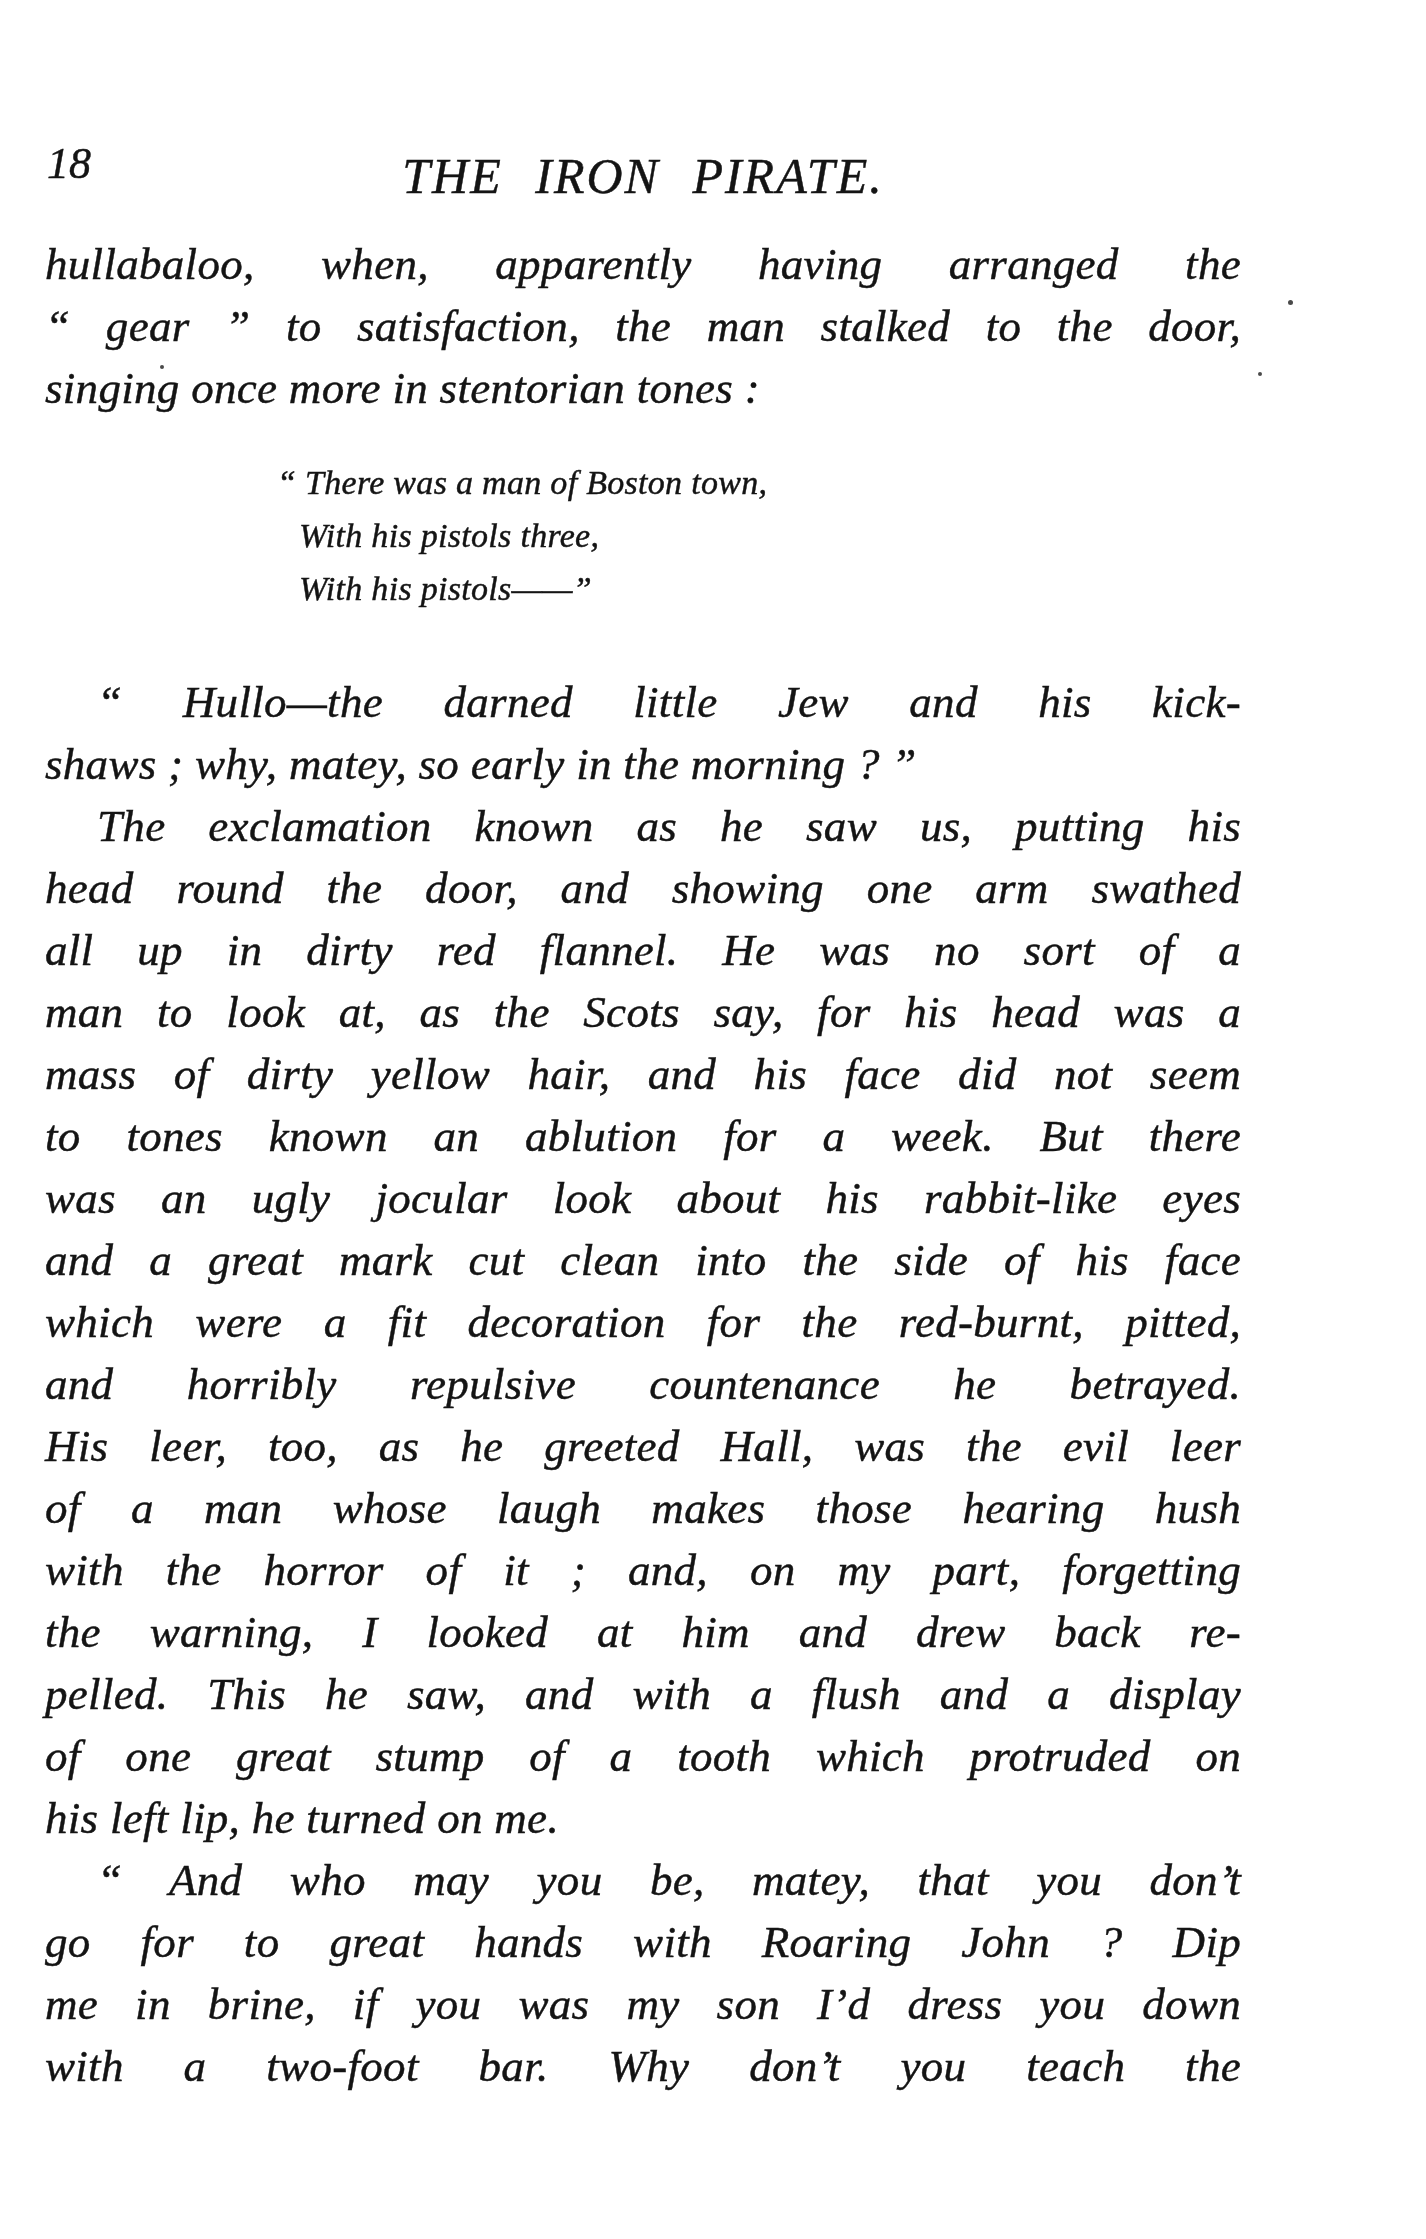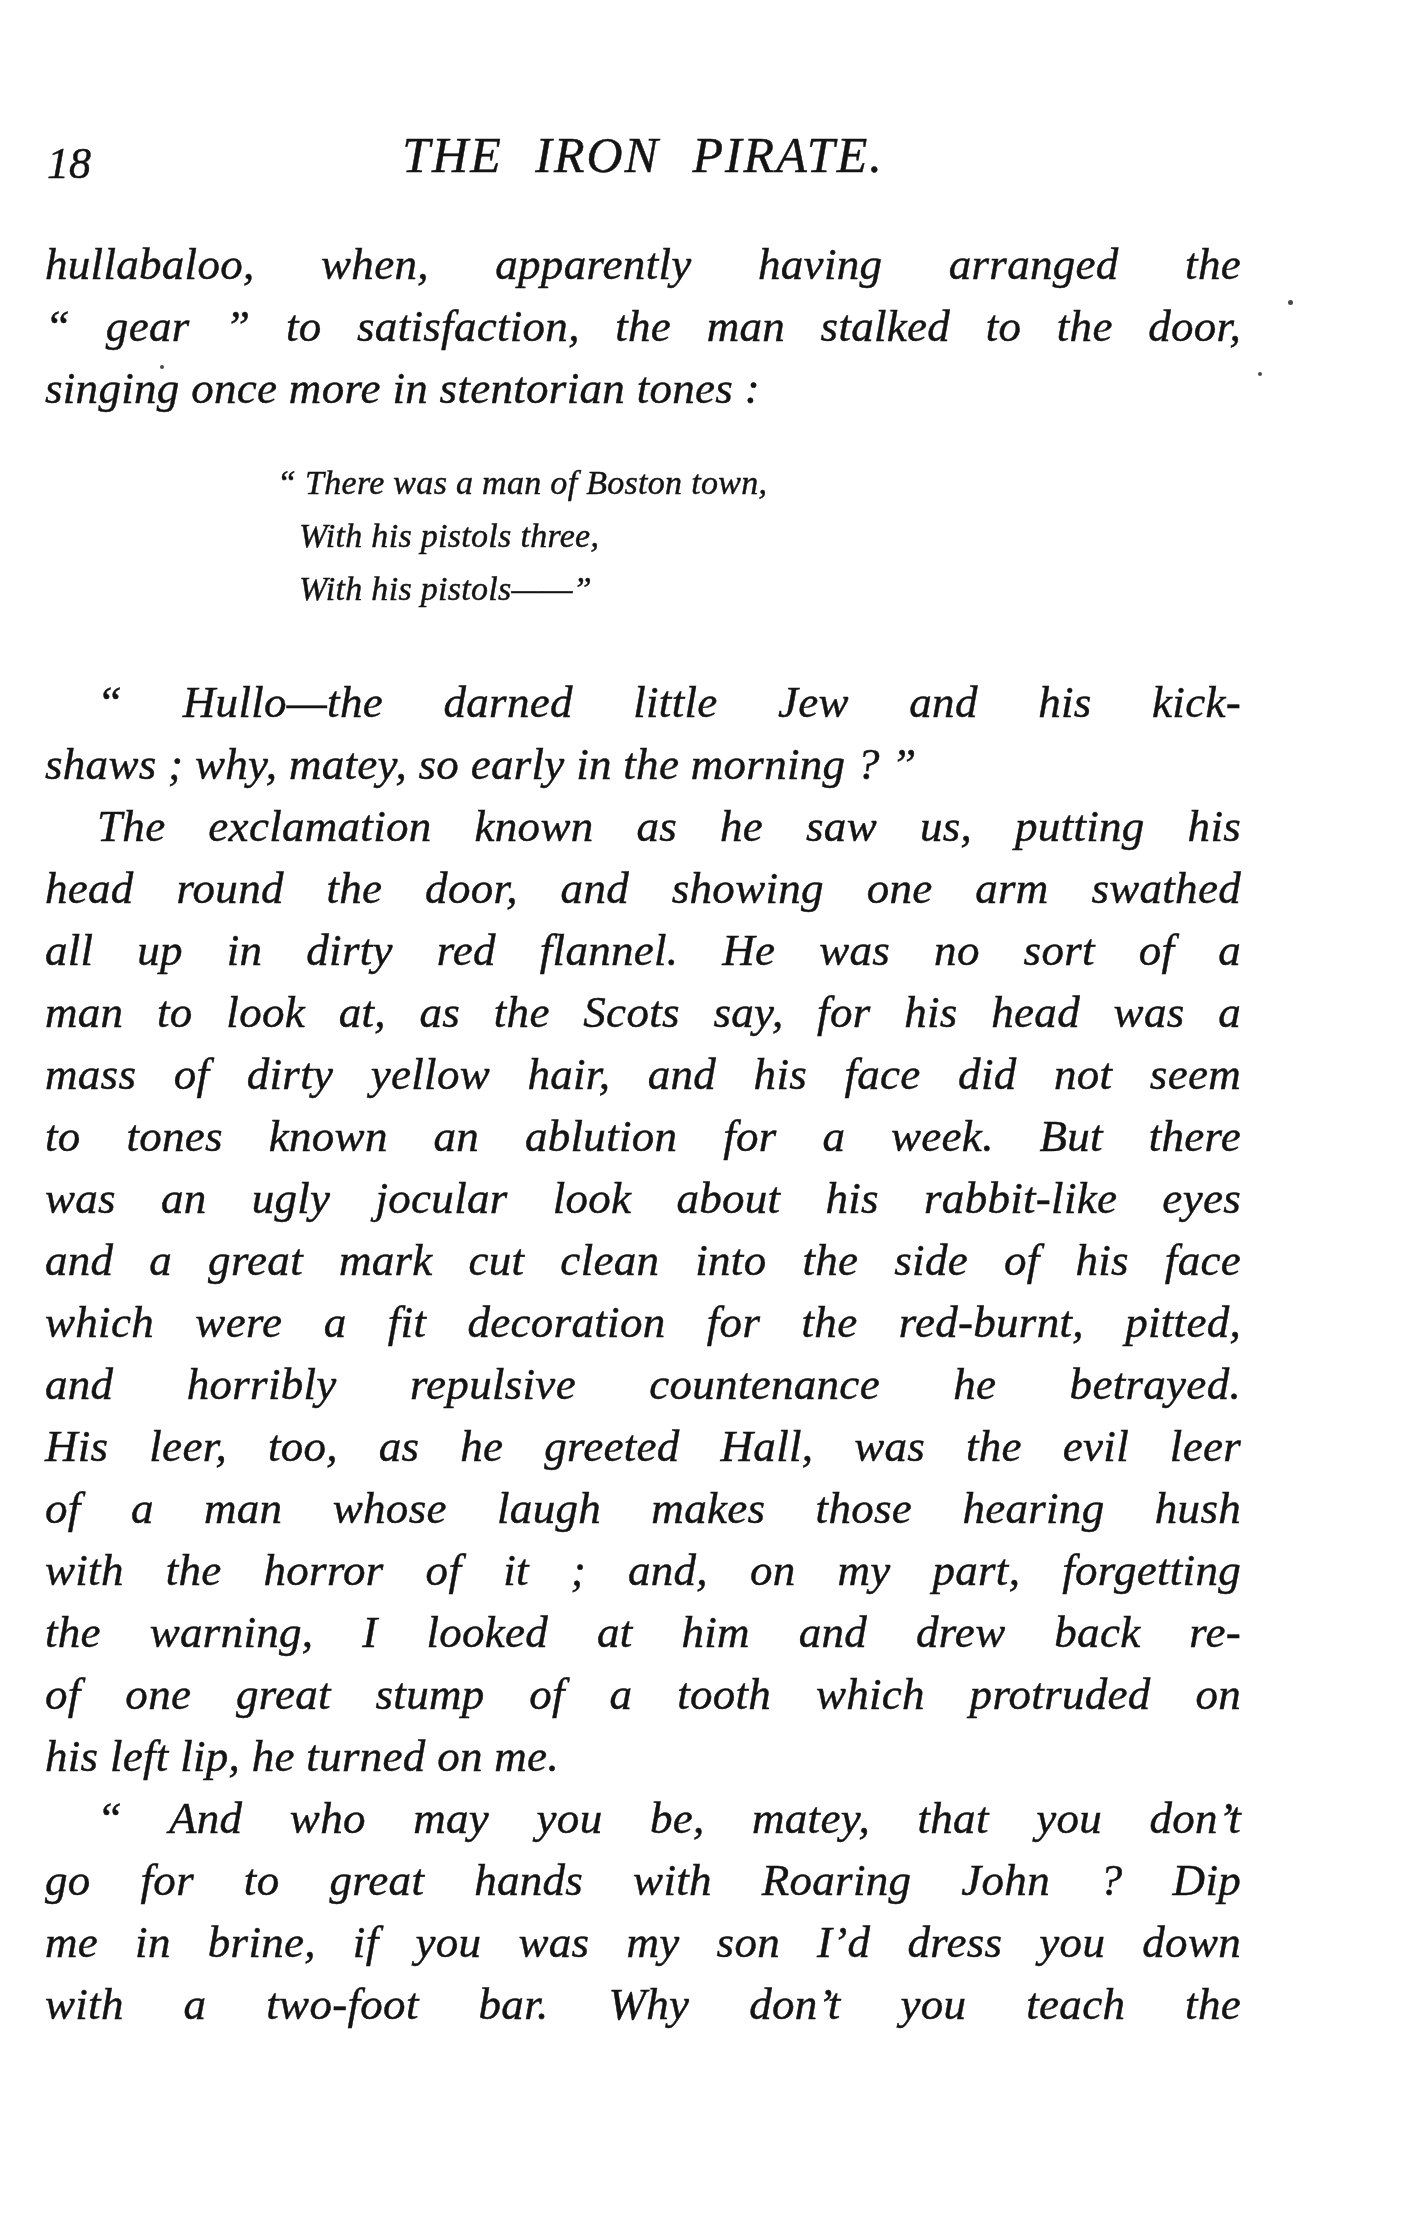--- a/index.html
+++ b/index.html
@@ -13,21 +13,21 @@
     overflow:hidden;
     font-style:italic;
     -webkit-text-stroke:0.45px #141414;
   }
   
   .page-num {
     position:absolute; left:47px; top:140px;
     font-size:44px; line-height:48px;
   }
   .running-title {
-    position:absolute; left:45px; top:127px; width:1196px;
+    position:absolute; left:45px; top:148px; width:1196px;
     margin:0; text-align:center; font-weight:normal;
     font-size:50px; line-height:56px;
     letter-spacing:2px; word-spacing:18px;
   }
   
   .body-text {
     position:absolute; left:45px; top:233px; width:1196px;
     font-size:45px; letter-spacing:0.3px;
   }
   .line {
@@ -80,20 +80,21 @@
     <div class="line j">mass of dirty yellow hair, and his face did not seem</div>
     <div class="line j">to tones known an ablution for a week.  But there</div>
     <div class="line j">was an ugly jocular look about his rabbit-like eyes</div>
     <div class="line j">and a great mark cut clean into the side of his face</div>
     <div class="line j">which were a fit decoration for the red-burnt, pitted,</div>
     <div class="line j">and horribly repulsive countenance he betrayed.</div>
     <div class="line j">His leer, too, as he greeted Hall, was the evil leer</div>
     <div class="line j">of a man whose laugh makes those hearing hush</div>
     <div class="line j">with the horror of it ; and, on my part, forgetting</div>
     <div class="line j">the warning, I looked at him and drew back re-</div>
+    <div class="line j">pelled.  This he saw, and with a flush and a display</div>
     <div class="line j">of one great stump of a tooth which protruded on</div>
     <div class="line">his left lip, he turned on me.</div>
 
     <div class="line j ind">“ And who may you be, matey, that you don’t</div>
     <div class="line j">go for to great hands with Roaring John ?  Dip</div>
     <div class="line j">me in brine, if you was my son I’d dress you down</div>
     <div class="line j">with a two-foot bar.  Why don’t you teach the</div>
 
   </div>
 

